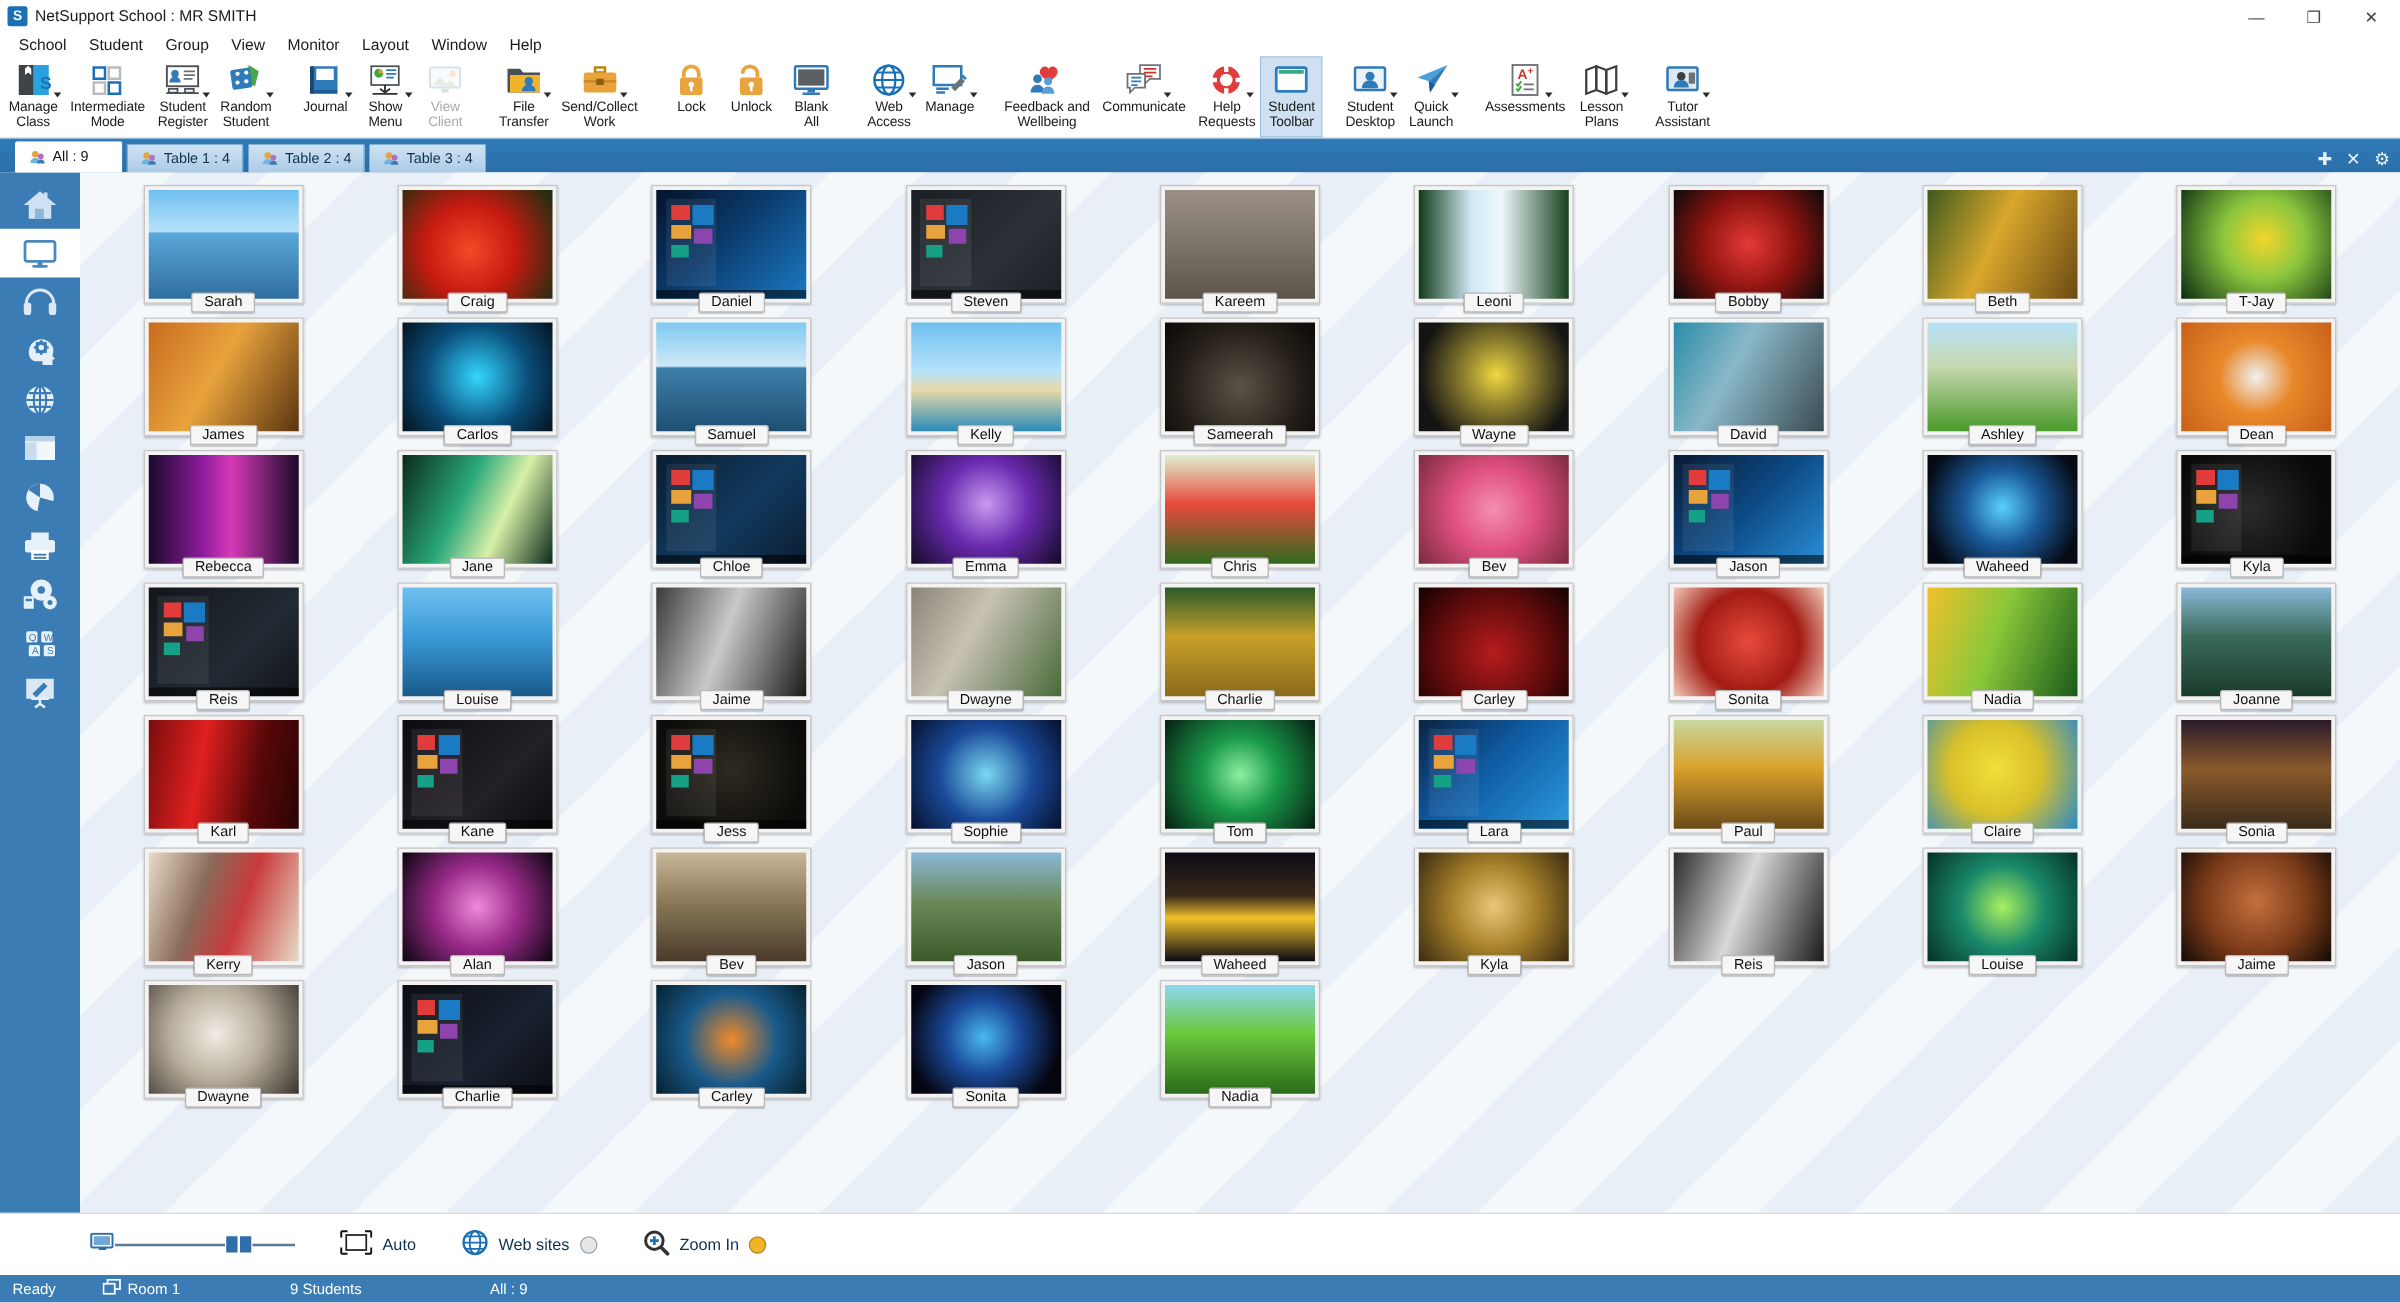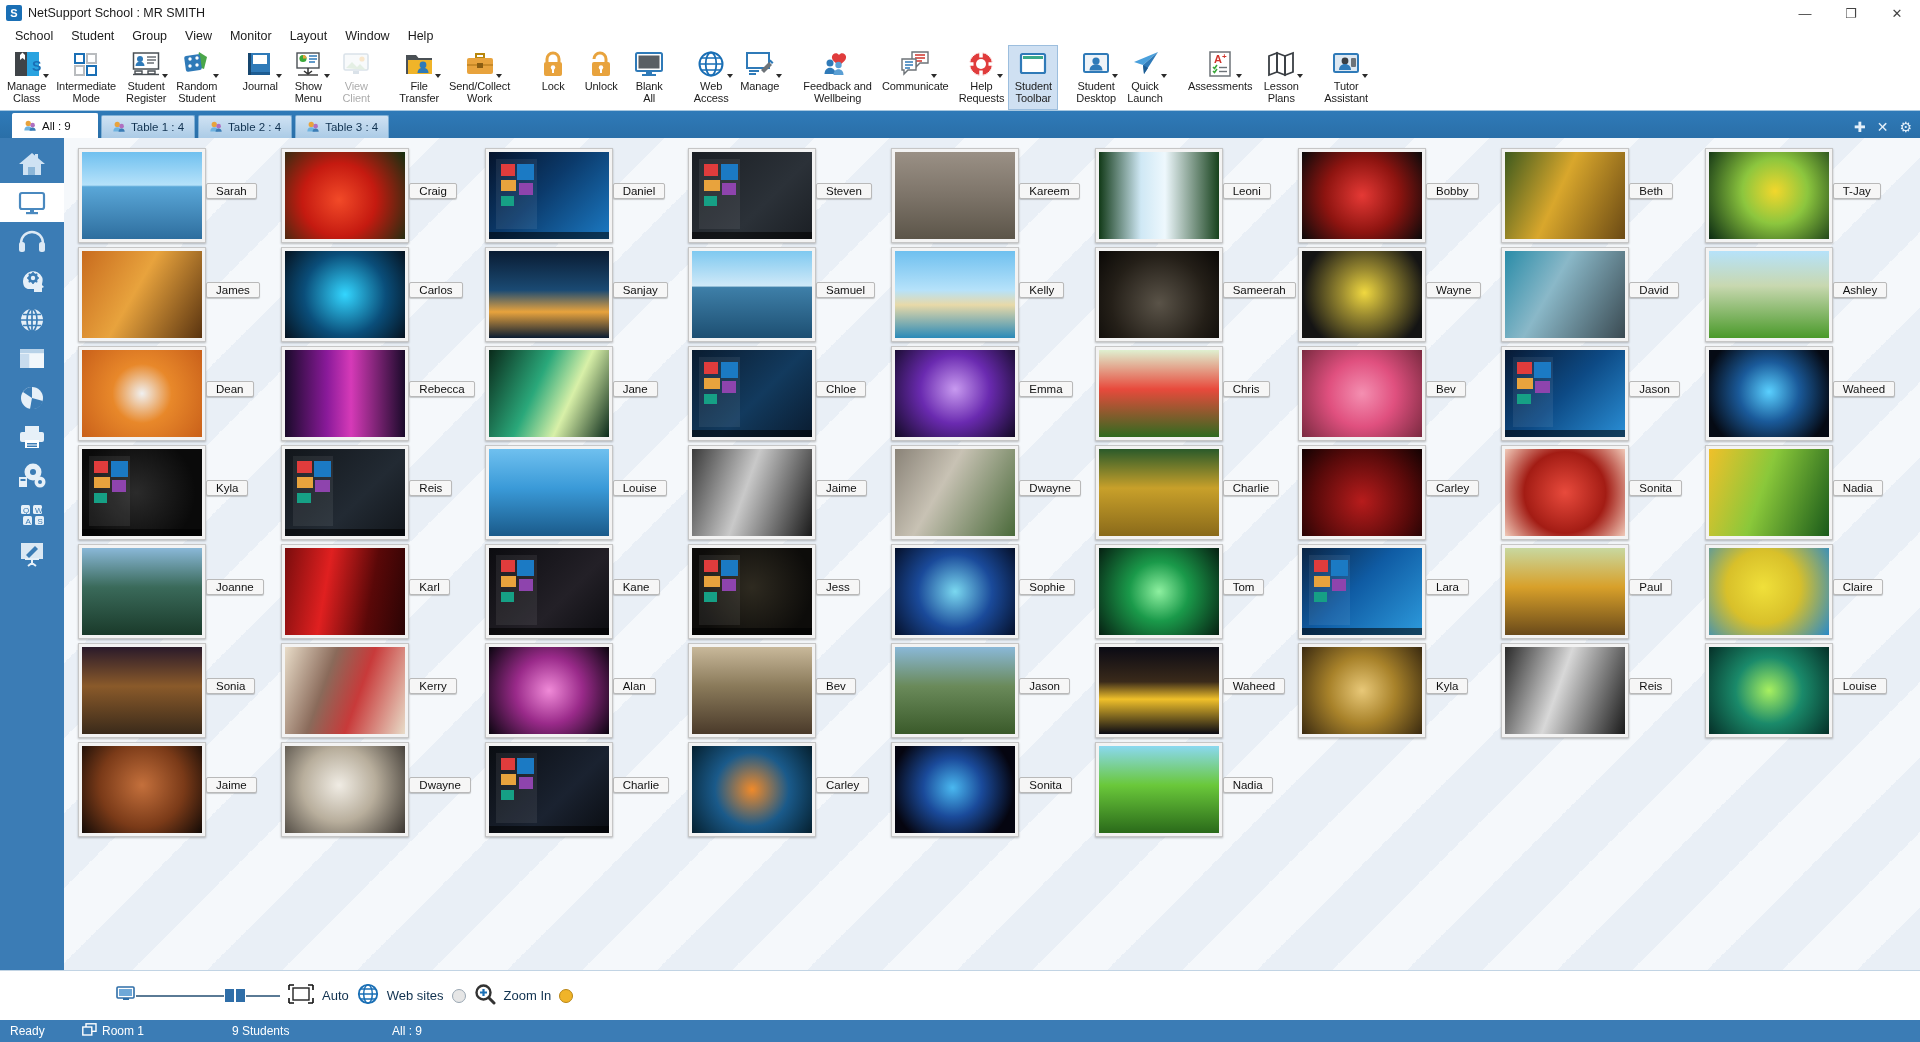--- a/index.html
+++ b/index.html
@@ -93,37 +93,37 @@
   #grid-wrap{
     flex:1;background:#e9eff6;position:relative;overflow:hidden;
     background-image:
       linear-gradient(135deg, rgba(255,255,255,.55) 25%, transparent 25%, transparent 50%, rgba(255,255,255,.55) 50%, rgba(255,255,255,.55) 75%, transparent 75%);
     background-size:150px 150px;
   }
   #grid{
     display:grid;grid-template-columns:repeat(9,1fr);
     gap:4px 2px;padding:10px 14px 6px 14px;
   }
-  .cell{display:flex;flex-direction:row;align-items:center;text-align:right;}
+  .cell{display:flex;flex-direction:column;align-items:center;text-align:right;}
   .thumbshell{
     width:128px;height:95px;background:#f3f3f3;border:1px solid #c6c6c6;
     padding:3px;box-shadow:0 1px 2px rgba(0,0,0,.25);cursor:default;position:relative;
   }
   .thumb{width:100%;height:100%;overflow:hidden;position:relative;}
   .namebox{
     margin-top:-9px;background:#f6f6f6;border:1px solid #b9b9b9;
     border-radius:2px;padding:1px 9px;font-size:11.5px;color:#111;
     box-shadow:0 1px 1px rgba(0,0,0,.2);position:relative;z-index:3;cursor:default;
     white-space:nowrap;
   }
 
   
   #ctrlbar{
     height:50px;background:#ffffff;border-top:1px solid #c2d4e4;
-    display:flex;padding-left:116px;gap:8px;
+    display:flex;padding-left:72px;gap:36px;
   }
   .ctl{display:flex;align-items:center;gap:8px;font-size:13px;color:#10314f;cursor:default;}
   #slider{display:flex;align-items:center;gap:0;}
   .track{width:88px;height:2px;background:#5a7a95;position:relative;}
   .knob{width:9px;height:13px;background:#2f6ea8;margin:0 1px;}
   .dot{width:14px;height:14px;border-radius:50%;border:1px solid #9aa7b3;background:#e6e6e6;}
   .dot.on{background:#f0b429;border-color:#b88516;}
 
   
   #status{
@@ -698,26 +698,20 @@
           <div class="thumbshell">
             <div class="thumb" style="background: linear-gradient(120deg, rgb(200, 107, 30) 0%, rgb(232, 163, 61) 45%, rgb(90, 52, 16) 100%);"></div>
           </div>
           <div class="namebox">James</div>
         </div>
         <div class="cell">
           <div class="thumbshell">
             <div class="thumb" style="background: radial-gradient(circle, rgb(51, 214, 255) 0%, rgb(10, 78, 122) 55%, rgb(5, 18, 31) 100%);"></div>
           </div>
           <div class="namebox">Carlos</div>
-        </div>
-        <div class="cell">
-          <div class="thumbshell">
-            <div class="thumb" style="background: linear-gradient(rgb(10, 28, 51) 0%, rgb(26, 74, 115) 45%, rgb(232, 163, 61) 70%, rgb(10, 28, 51) 100%);"></div>
-          </div>
-          <div class="namebox">Sanjay</div>
         </div>
         <div class="cell">
           <div class="thumbshell">
             <div class="thumb" style="background: linear-gradient(rgb(127, 201, 240) 0%, rgb(207, 233, 248) 40%, rgb(62, 127, 168) 42%, rgb(29, 79, 114) 100%);"></div>
           </div>
           <div class="namebox">Samuel</div>
         </div>
         <div class="cell">
           <div class="thumbshell">
             <div class="thumb" style="background: linear-gradient(rgb(111, 192, 239) 0%, rgb(182, 226, 250) 45%, rgb(232, 217, 168) 62%, rgb(42, 138, 184) 100%);"></div>

